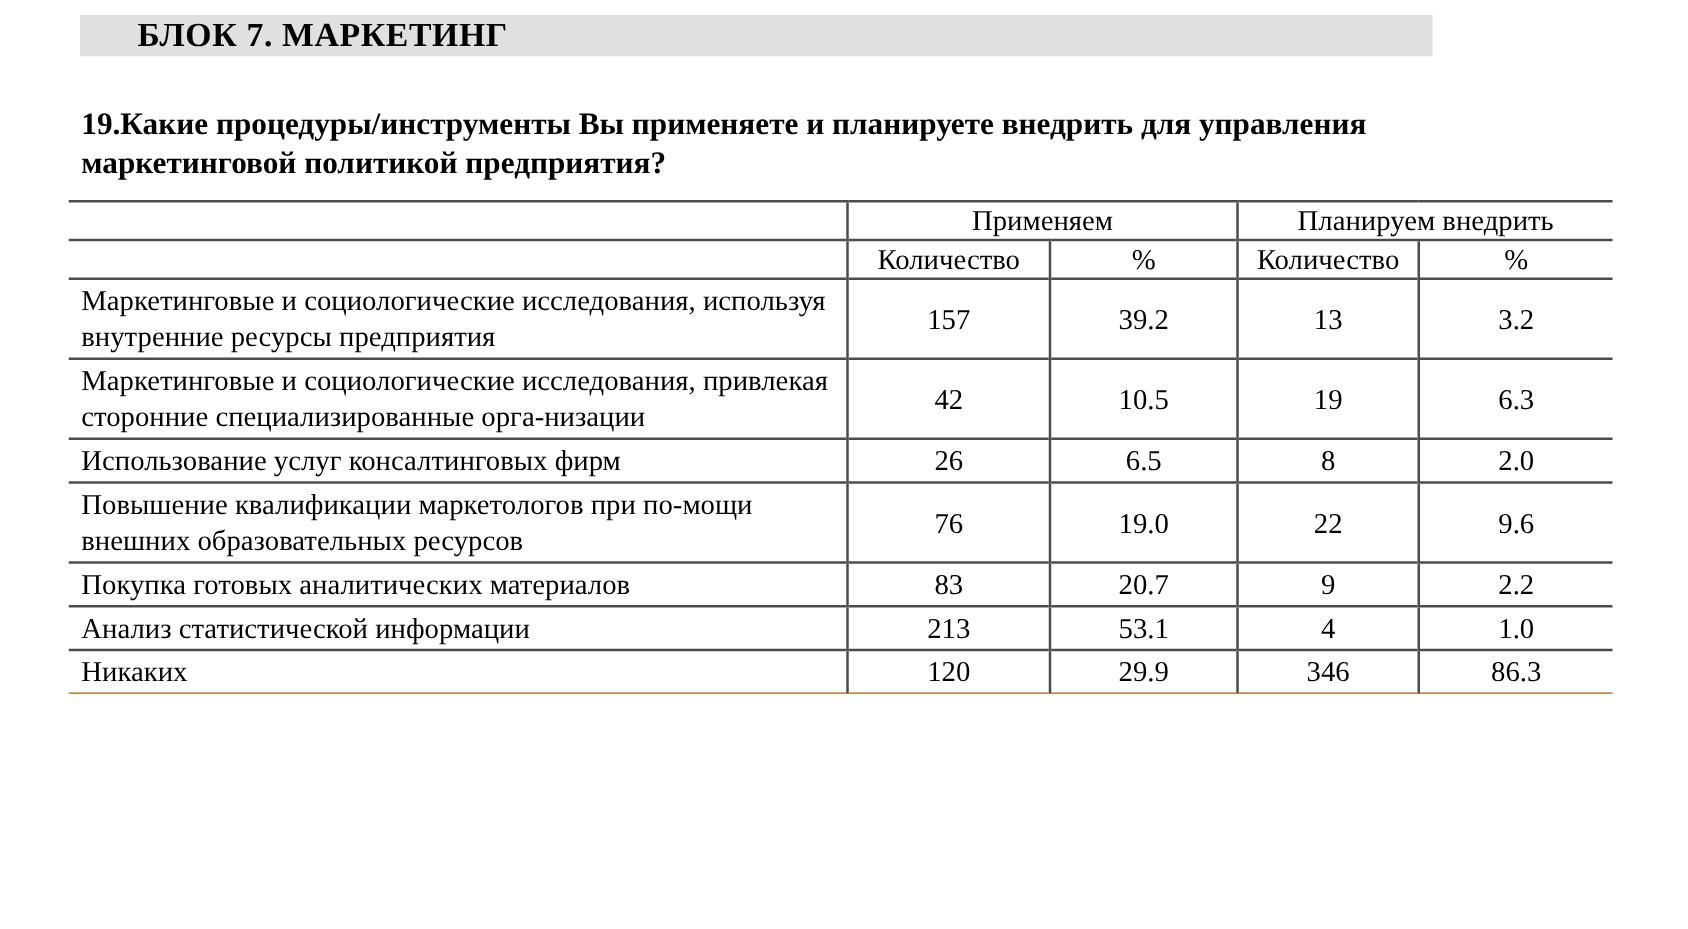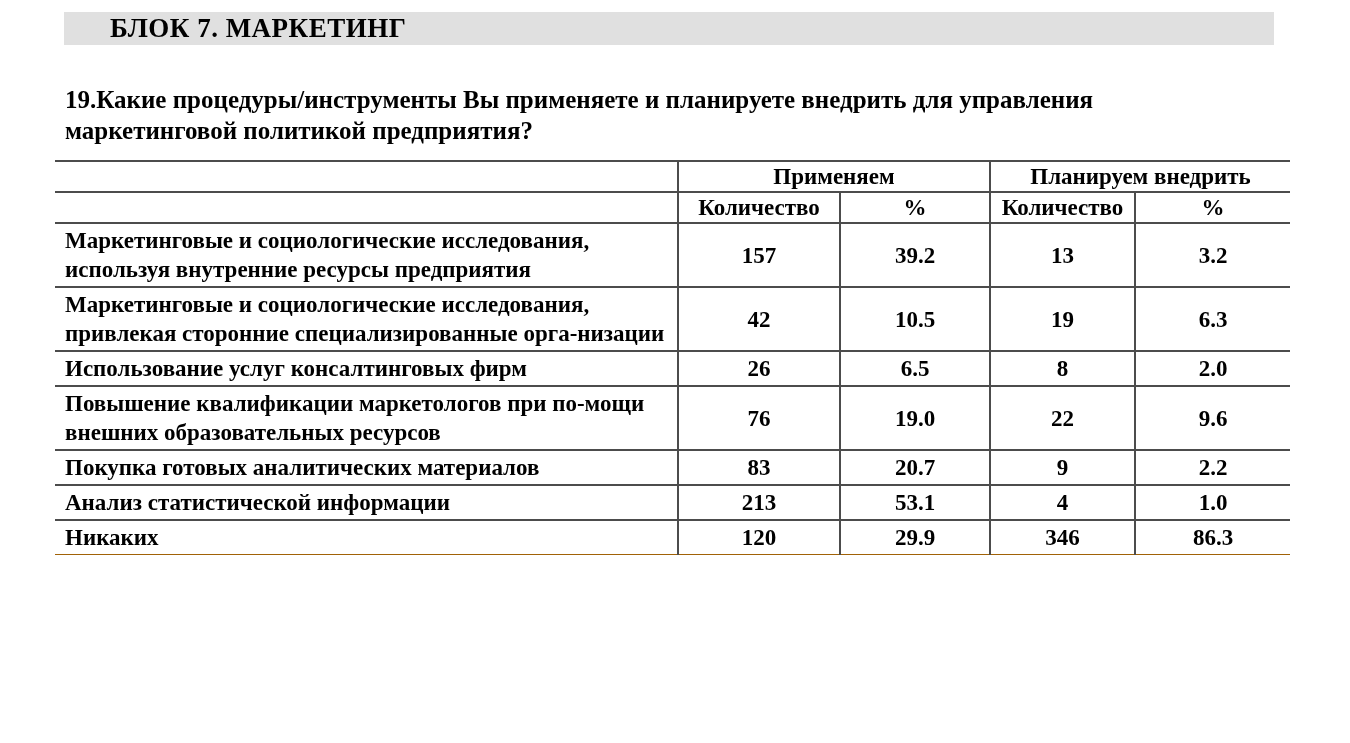--- a/index.html
+++ b/index.html
@@ -15,21 +15,21 @@
     color: #000000;
   }
   .block-bar {
     margin: 12px 75px 0 64px;
     height: 33px;
     background: #e0e0e0;
     display: flex;
     align-items: center;
     padding-left: 46px;
     box-sizing: border-box;
-    width: 1210px;
+    width: 1082px;
   }
   .block-bar .title {
     font-size: 27px;
     font-weight: bold;
     letter-spacing: 0.5px;
     white-space: nowrap;
   }
   .question {
     margin: 39px 0 0 65px;
     width: 1165px;
@@ -47,21 +47,21 @@
   .qtable col.c-label  { width: 623px; }
   .qtable col.c-acnt   { width: 162px; }
   .qtable col.c-apct   { width: 150px; }
   .qtable col.c-pcnt   { width: 145px; }
   .qtable col.c-ppct   { width: 155px; }
   .qtable td {
     border-top: 2px solid #4c4c4c;
     vertical-align: middle;
     line-height: 29px;
     padding: 2px 0;
-    font-weight: bold;
+    font-weight: normal;
   }
   .qtable tr.last-row td {
     border-bottom: 1px solid #a16207;
   }
   .qtable td.vline {
     border-left: 2px solid #4c4c4c;
   }
   .qtable td.lbl {
     text-align: left;
     padding-left: 10px;

